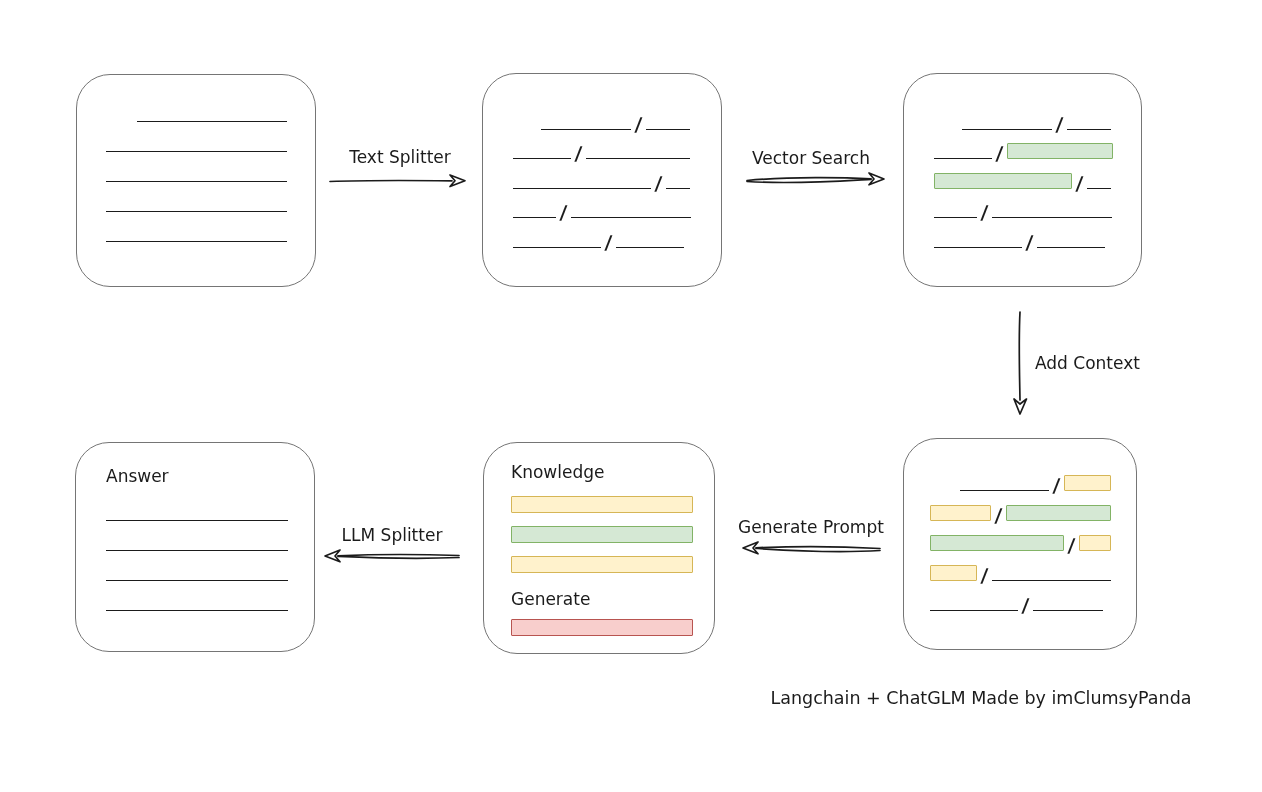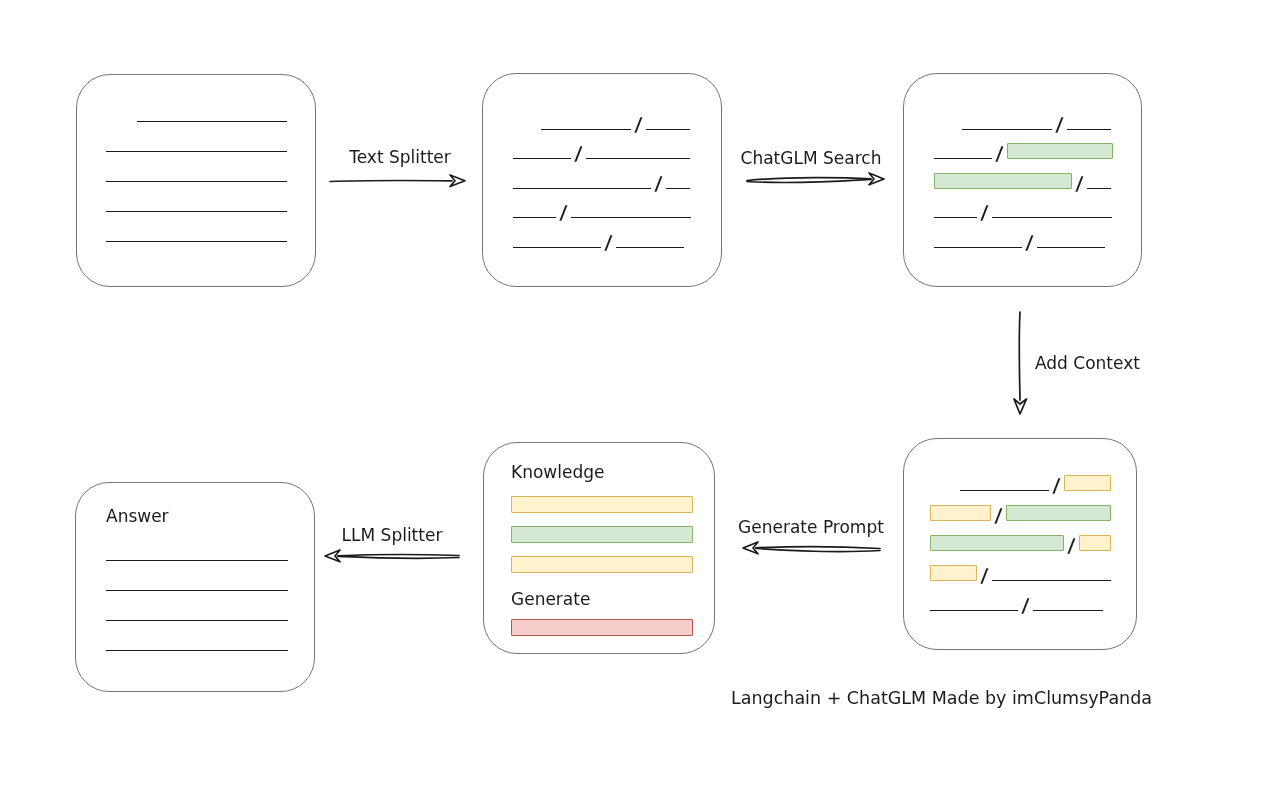--- a/index.html
+++ b/index.html
@@ -22,37 +22,37 @@
   .bar.green  { background:#d5e8d4; border-color:#82b366; }
   .bar.yellow { background:#fff2cc; border-color:#d6b656; }
   
   .text-row { display:flex; align-items:flex-end; height:30px; }
   
   .pad-doc    { padding:17px 28px 0 29px; }
   .pad-chunks { padding:26px 28px 0 30px; }
   .pad-ctx    { padding:22px 25px 0 26px; }
   .pad-ctx .chunk-row { height:30px; }
   .pad-prompt { padding:18px 25px 0 27px; }
-  .pad-answer { padding:22px 16px 0 30px;margin-top:40px; }
+  .pad-answer { padding:22px 16px 0 30px; }
   .inner-label { font-size:17px; font-weight:500; line-height:1.3; }
   .pbar { width:180px; height:15px; border:1.6px solid; border-radius:1px; }
   .pbar.green  { background:#d5e8d4; border-color:#82b366; }
   .pbar.yellow { background:#fff2cc; border-color:#d6b656; }
   .pbar.red    { background:#f8cecc; border-color:#b85450; }
   .kbars .pbar { margin-top:13px; }
   .prompt-q-label { margin-top:15px; }
   .qbars .pbar { margin-top:9px; }
   .answer-lines { margin-top:4px; }
   
   .arrow-label { position:absolute; font-size:17px; font-weight:500; white-space:nowrap;text-align:center; }
   .center { text-align:center; }
   .arrow { position:absolute; }
   .arrow path { stroke:#1b1b1b; fill:none; stroke-width:1.7; stroke-linecap:round; stroke-linejoin:round; }
   .arrow path.head { fill:#ffffff; }
-  .credit { position:absolute; font-size:17.5px; font-weight:500; text-align:left; white-space:nowrap; }
+  .credit { position:absolute; font-size:17.5px; font-weight:500; text-align:center; white-space:nowrap; }
 </style>
 </head>
 <body>
 
 <div class="canvas">
 
   <div class="box pad-doc" style="left:76px; top:74px; width:240px; height:213px;">
       <div class="text-row">
         <div class="hline" style="width: 150px; margin-left: 31px;"></div>
       </div>
@@ -97,21 +97,21 @@
         <span class="slash">/</span>
         <div class="hline" style="width: 120px;"></div>
       </div>
       <div class="chunk-row">
         <div class="hline" style="width: 88px;"></div>
         <span class="slash">/</span>
         <div class="hline" style="width: 68px;"></div>
       </div>
     </div>
 
-  <div class="arrow-label center" style="left:738px; top:148px; width:146px;">ChatGLM Search</div>
+  <div class="arrow-label center" style="left:738px; top:148px; width:146px;">Vector Search</div>
   <svg class="arrow" style="left:745px; top:168px;" width="142" height="22" viewBox="0 0 142 22">
     <path d="M2,12.5 C45,8.5 100,9.5 126,10.8"></path>
     <path d="M2,13.5 C50,16.5 105,12.5 126,11.4"></path>
     <path class="head" d="M124,5 L139,11 L124,16.8 L129,11 Z"></path>
   </svg>
 
   <div class="box pad-chunks" style="left:903px; top:73px; width:239px; height:214px;">
       <div class="chunk-row">
         <div class="hline" style="width: 90px; margin-left: 28px;"></div>
         <span class="slash">/</span>

